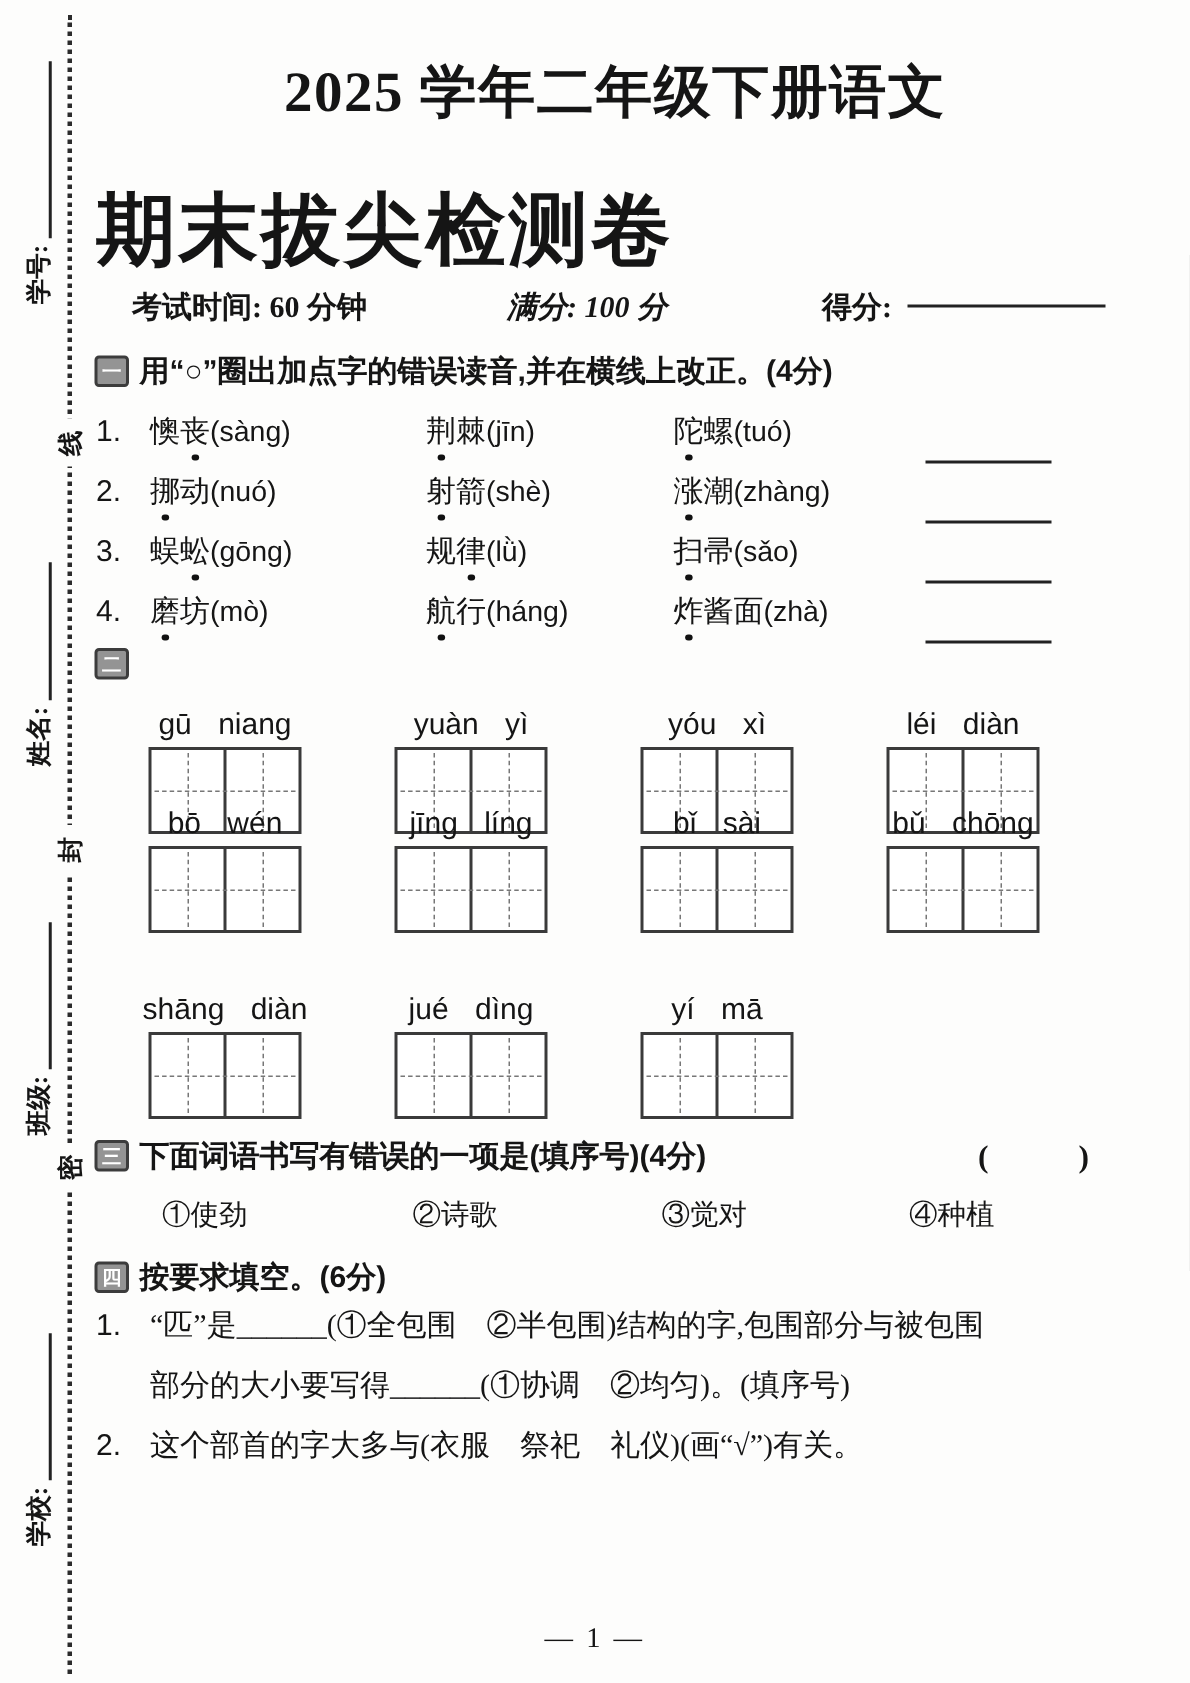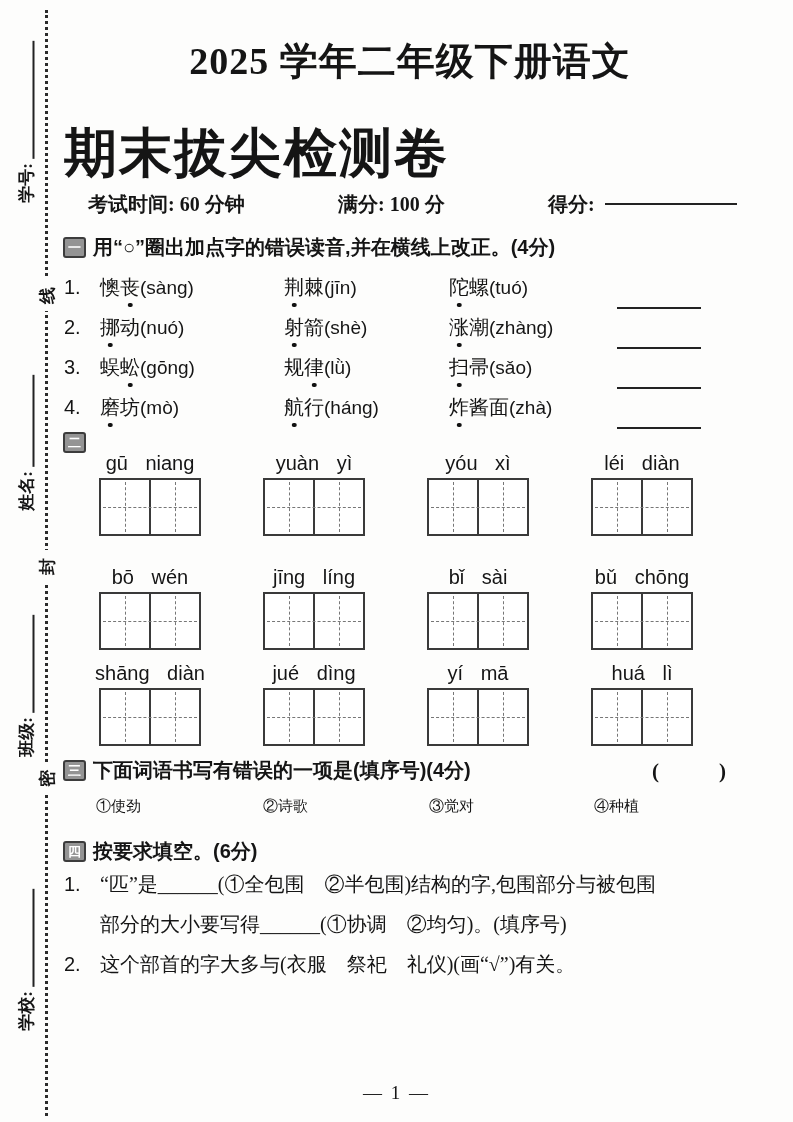--- a/index.html
+++ b/index.html
@@ -18,21 +18,21 @@
     white-space:nowrap; font-size:17px; font-weight:bold; }
   .id-blank { display:inline-block; height:13px; border-bottom:2px solid #222;
     vertical-align:middle; margin-left:4px; }
   
   .title { position:absolute; top:36px; left:60px; width:700px; text-align:center;
     font-size:38px; font-weight:900; letter-spacing:1px; }
   .subtitle { position:absolute; top:118px; left:64px; width:700px; text-align:left;
     font-size:53px; font-weight:900; letter-spacing:2px; }
   .info-row { position:absolute; top:191px; left:88px; width:670px; display:flex;
     align-items:flex-start; font-size:20px; font-weight:bold; }
-  .info-time { width:250px; } .info-full { width:210px; }
+  .info-time { width:250px; } .info-full { width:210px;font-style:italic; }
   .score-blank { display:inline-block; width:132px; height:14px;
     border-bottom:2px solid #222; margin-left:10px; }
   
   .sec { position:absolute; left:63px; display:flex; align-items:center; gap:7px;
     font-size:20px; font-weight:bold; font-family:"Liberation Sans","DejaVu Sans",sans-serif; }
   .sec-box { flex:none; width:23px; height:21px; background:#949494; border:2px solid #3c3c3c;
     border-radius:3px; color:#fff; font-size:13px; line-height:17px; text-align:center;
     font-weight:bold; }
   .bracket { position:absolute; left:652px; font-size:21px; font-weight:bold; letter-spacing:6px; }
   
@@ -51,22 +51,22 @@
   .pylabel { font-family:"Liberation Sans","DejaVu Sans",sans-serif; font-size:20px;
     word-spacing:12px; margin-bottom:3px; white-space:nowrap; }
   .tzg { position:relative; display:flex; width:102px; height:58px; border:2px solid #3a3a3a; background:#fff; }
   .tzg .cell { flex:1; position:relative; }
   .tzg .cell + .cell { border-left:2px solid #3a3a3a; }
   .tzg .cell::before { content:''; position:absolute; left:50%; top:2px; bottom:2px;
     border-left:1.5px dashed #777; }
   .tzg::after { content:''; position:absolute; top:50%; left:2px; right:2px;
     border-top:1.5px dashed #777; }
   
-  .q3opts { position:absolute; top:797px; left:96px; display:grid;
-    grid-template-columns:167px 166px 165px auto; font-size:15px; }
+  .q3opts { position:absolute; top:797px; left:108px; display:grid;
+    grid-template-columns:167px 166px 165px auto; font-size:19px; }
   
   .q4item { position:absolute; left:64px; width:705px; display:flex; font-size:20px; line-height:40px; }
   .q4num { width:36px; font-family:"Liberation Sans","DejaVu Sans",sans-serif; }
   .q4lines { flex:1; }
   
   .footer { position:absolute; top:1082px; left:0; width:100%; text-align:center;
     font-size:19px; letter-spacing:2px; }
 </style>
 </head>
 <body>
@@ -133,21 +133,21 @@
       <span class="q1w2"><span></span><span class="dc">航</span><span>行</span><span class="py">(háng)</span></span>
       <span class="q1w3"><span></span><span class="dc">炸</span><span>酱面</span><span class="py">(zhà)</span></span>
       <span class="ansline"></span>
     </div>
   </div>
 
   <div class="sec" style="top:432px">
     <span class="sec-box">二</span>
   </div>
 
-  <div class="pyrow" style="top:452px">
+  <div class="pyrow" style="top:472px">
     <div class="pygroup">
         <div class="pylabel">gū niang</div>
         <div class="tzg">
           <div class="cell"></div>
           <div class="cell"></div>
         </div>
       </div>
     <div class="pygroup">
         <div class="pylabel">yuàn yì</div>
         <div class="tzg">
@@ -163,21 +163,21 @@
         </div>
       </div>
     <div class="pygroup">
         <div class="pylabel">léi diàn</div>
         <div class="tzg">
           <div class="cell"></div>
           <div class="cell"></div>
         </div>
       </div>
   </div>
-  <div class="pyrow" style="top:566px">
+  <div class="pyrow" style="top:538px">
     <div class="pygroup">
         <div class="pylabel">bō wén</div>
         <div class="tzg">
           <div class="cell"></div>
           <div class="cell"></div>
         </div>
       </div>
     <div class="pygroup">
         <div class="pylabel">jīng líng</div>
         <div class="tzg">
@@ -210,27 +210,20 @@
       </div>
     <div class="pygroup">
         <div class="pylabel">jué dìng</div>
         <div class="tzg">
           <div class="cell"></div>
           <div class="cell"></div>
         </div>
       </div>
     <div class="pygroup">
         <div class="pylabel">yí mā</div>
-        <div class="tzg">
-          <div class="cell"></div>
-          <div class="cell"></div>
-        </div>
-      </div>
-    <div class="pygroup">
-        <div class="pylabel">huá lì</div>
         <div class="tzg">
           <div class="cell"></div>
           <div class="cell"></div>
         </div>
       </div>
   </div>
 
   <div class="sec" style="top:757px; width:580px">
     <span class="sec-box">三</span>
     <span>下面词语书写有错误的一项是(填序号)(4分)</span>

